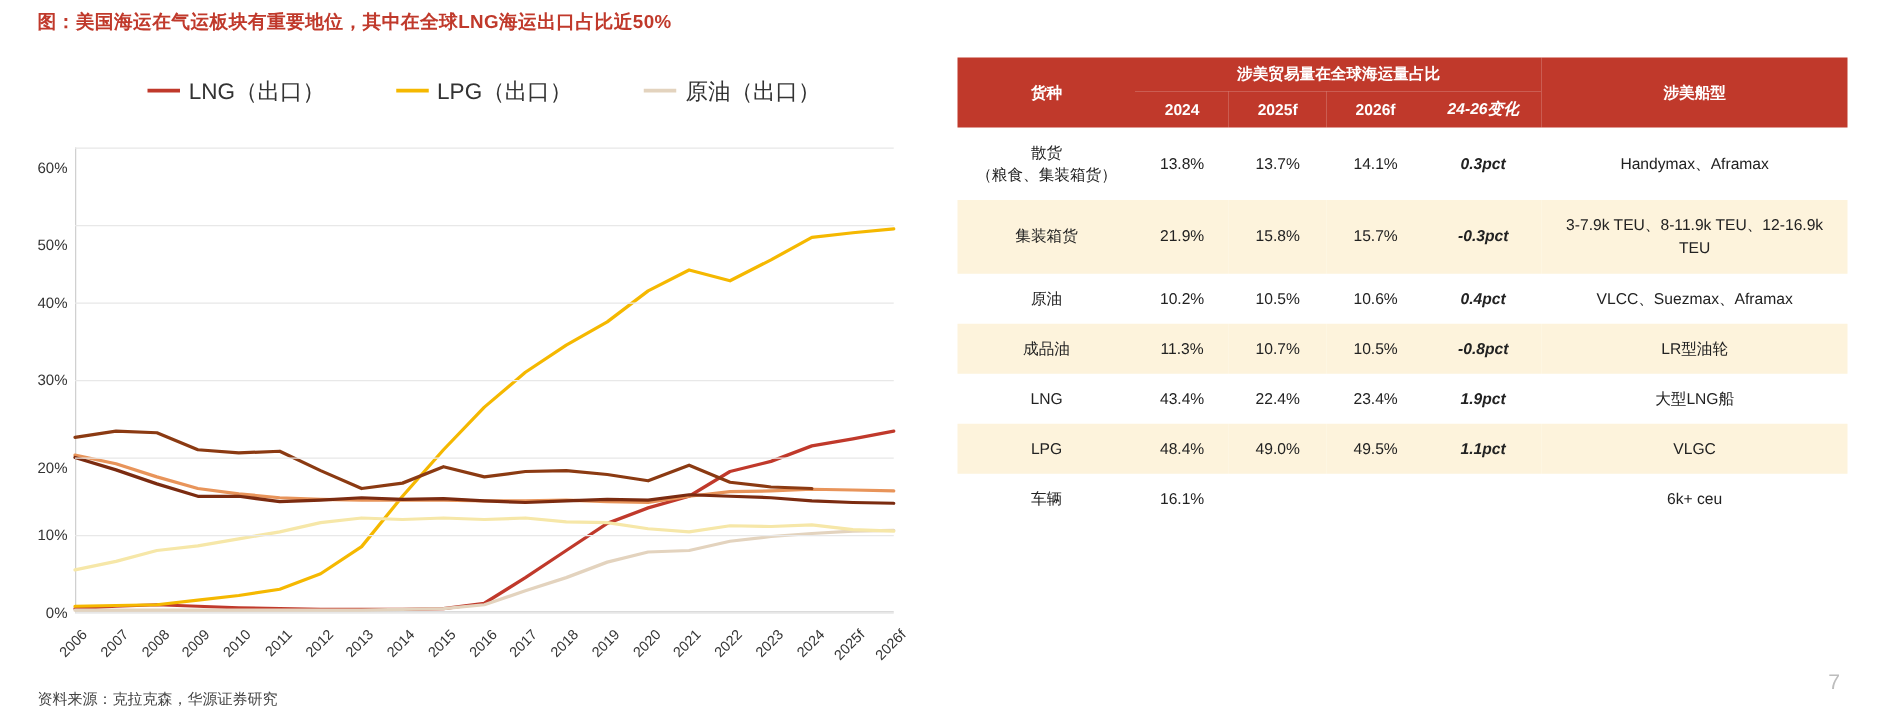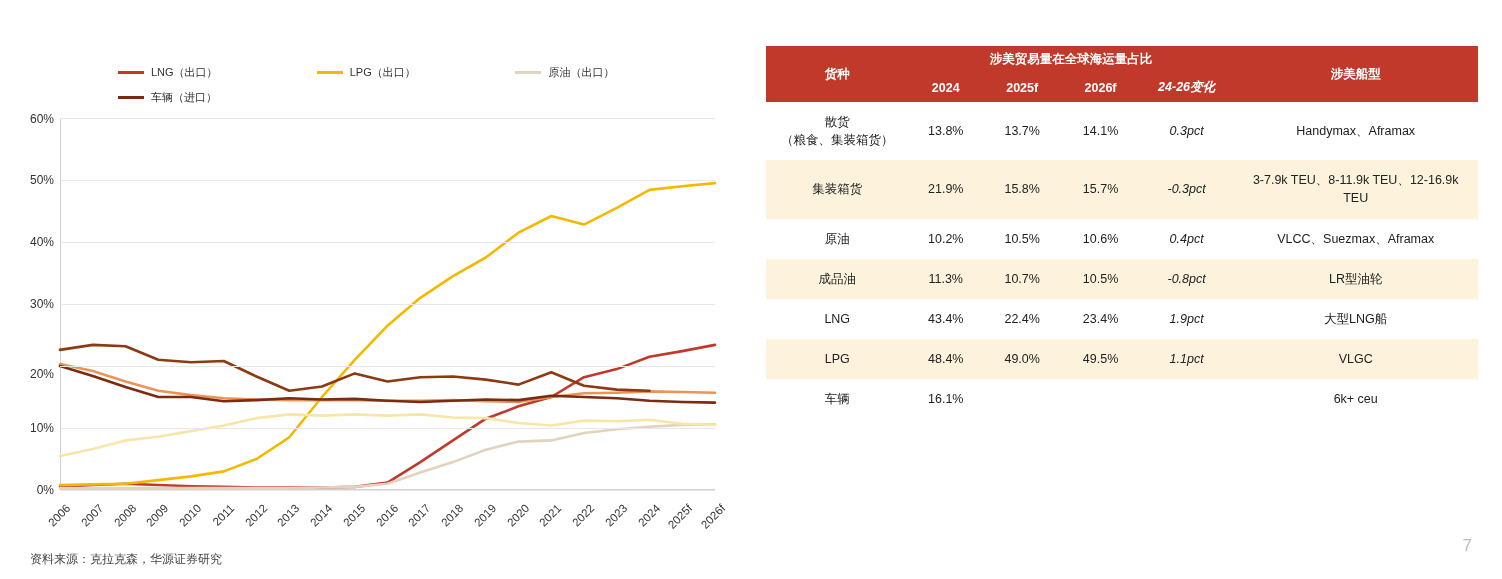--- a/index.html
+++ b/index.html
@@ -18,21 +18,21 @@
   .panel-title {
     position:absolute; left:30px; top:8px;
     font-size:15px; font-weight:bold; color:#C0392B;
     letter-spacing:0.3px;
   }
 
   .legend { position:absolute; left:118px; top:60px; width:600px; }
   .legend-row { display:flex; height:25px; align-items:center; }
   .legend-item { display:flex; align-items:center; margin-right:6px; }
   .legend-line { width:26px; height:3px; margin-right:7px; }
-  .legend-label { font-size:11px; color:#333; white-space:nowrap; }
+  .legend-label { font-size:18px; color:#333; white-space:nowrap; }
 
   .chart-area { position:absolute; left:0; top:110px; width:745px; height:420px; }
   .plot { position:absolute; left:60px; top:8px; width:655px; height:372px; }
   .ylab {
     position:absolute; right:100%; margin-right:6px;
     transform:translateY(-50%);
     font-size:12px; color:#333; white-space:nowrap;
   }
   .gridline { position:absolute; left:0; width:100%; height:1px; background:#e8e8e8; }
   .axis-x { position:absolute; left:0; bottom:0; width:100%; height:1px; background:#d0d0d0; }
@@ -63,52 +63,47 @@
     background:#C0392B; color:#ffffff; font-weight:bold;
     padding:6px 4px; text-align:center; border:none;
     font-size:12.5px;
   }
   table.data th.grp { padding:5px 4px; }
   table.data td {
     text-align:center; padding:11px 6px; border:none;
     color:#222; line-height:1.45;
   }
   tr.alt td { background:#FDF3DC; }
-  td.italic { font-style:italic; }
+  td.italic { font-style:italic;font-weight:bold; }
   .pgnum {
     position:absolute; right:30px; top:536px;
     font-size:17px; color:#bdbdbd;
   }
 </style>
 </head>
 <body>
 
 <div class="page">
 
   <div class="left">
+    <div class="panel-title">图：美国海运在气运板块有重要地位，其中在全球LNG海运出口占比近50%</div>
 
     <div class="legend" id="legend">
         <div class="legend-row">
           <div class="legend-item" style="width: 196px;">
             <span class="legend-line" style="background: rgb(192, 57, 43);"></span>
             <span class="legend-label">LNG（出口）</span>
           </div>
           <div class="legend-item" style="width: 196px;">
             <span class="legend-line" style="background: rgb(245, 184, 0);"></span>
             <span class="legend-label">LPG（出口）</span>
           </div>
           <div class="legend-item" style="width: 200px;">
             <span class="legend-line" style="background: rgb(227, 211, 190);"></span>
             <span class="legend-label">原油（出口）</span>
-          </div>
-        </div>
-        <div class="legend-row">
-          <div class="legend-item" style="width: 196px;">
-            <span class="legend-line" style="background: rgb(123, 43, 16);"></span>
-            <span class="legend-label">车辆（进口）</span>
           </div>
         </div>
       </div>
 
     <div class="chart-area">
       <div class="plot" id="plot">
         <div class="axis-y"></div>
         <div class="axis-x"></div>
         <svg id="lines" width="655" height="372" style="position:absolute;left:0;top:0;overflow:visible">
             <path d="M0.0 368.9 L32.8 367.0 L65.5 365.8 L98.3 367.0 L131.0 368.3 L163.8 368.9 L196.5 369.5 L229.3 369.5 L262.0 369.5 L294.8 368.9 L327.5 364.6 L360.3 344.1 L393.0 322.4 L425.8 300.7 L458.5 288.3 L491.3 279.0 L524.0 259.2 L556.8 251.1 L589.5 238.7 L622.3 233.1 L655.0 226.9" fill="none" stroke="#C0392B" stroke-width="2.6" stroke-linejoin="round" stroke-linecap="round"></path>
@@ -123,23 +118,23 @@
           <div class="ylab" style="top: 372px;">0%</div>
           <div class="gridline" style="top: 310px;"></div>
           <div class="ylab" style="top: 310px;">10%</div>
           <div class="gridline" style="top: 248px;"></div>
           <div class="ylab" style="top: 256px;">20%</div>
           <div class="gridline" style="top: 186px;"></div>
           <div class="ylab" style="top: 186px; text-align: right;">30%</div>
           <div class="gridline" style="top: 124px;"></div>
           <div class="ylab" style="top: 124px;">40%</div>
           <div class="gridline" style="top: 62px;"></div>
-          <div class="ylab" style="top: 62px; text-align: center;">50%</div>
+          <div class="ylab" style="top: 78px; text-align: center;">50%</div>
           <div class="gridline" style="top: 0px;"></div>
-          <div class="ylab" style="top: 1px;">60%</div>
+          <div class="ylab" style="top: 16px;">60%</div>
         </div>
       <div class="xlabels" id="xlabels">
           <div class="xlab" style="left: -40px; width: 44px;">2006</div>
           <div class="xlab" style="left: -7.25px; width: 44px;">2007</div>
           <div class="xlab" style="left: 25.5px; width: 44px;">2008</div>
           <div class="xlab" style="left: 58.25px; width: 44px;">2009</div>
           <div class="xlab" style="left: 91px; width: 44px;">2010</div>
           <div class="xlab" style="left: 123.75px; width: 44px;">2011</div>
           <div class="xlab" style="left: 156.5px; width: 44px;">2012</div>
           <div class="xlab" style="left: 189.25px; width: 44px;">2013</div>

